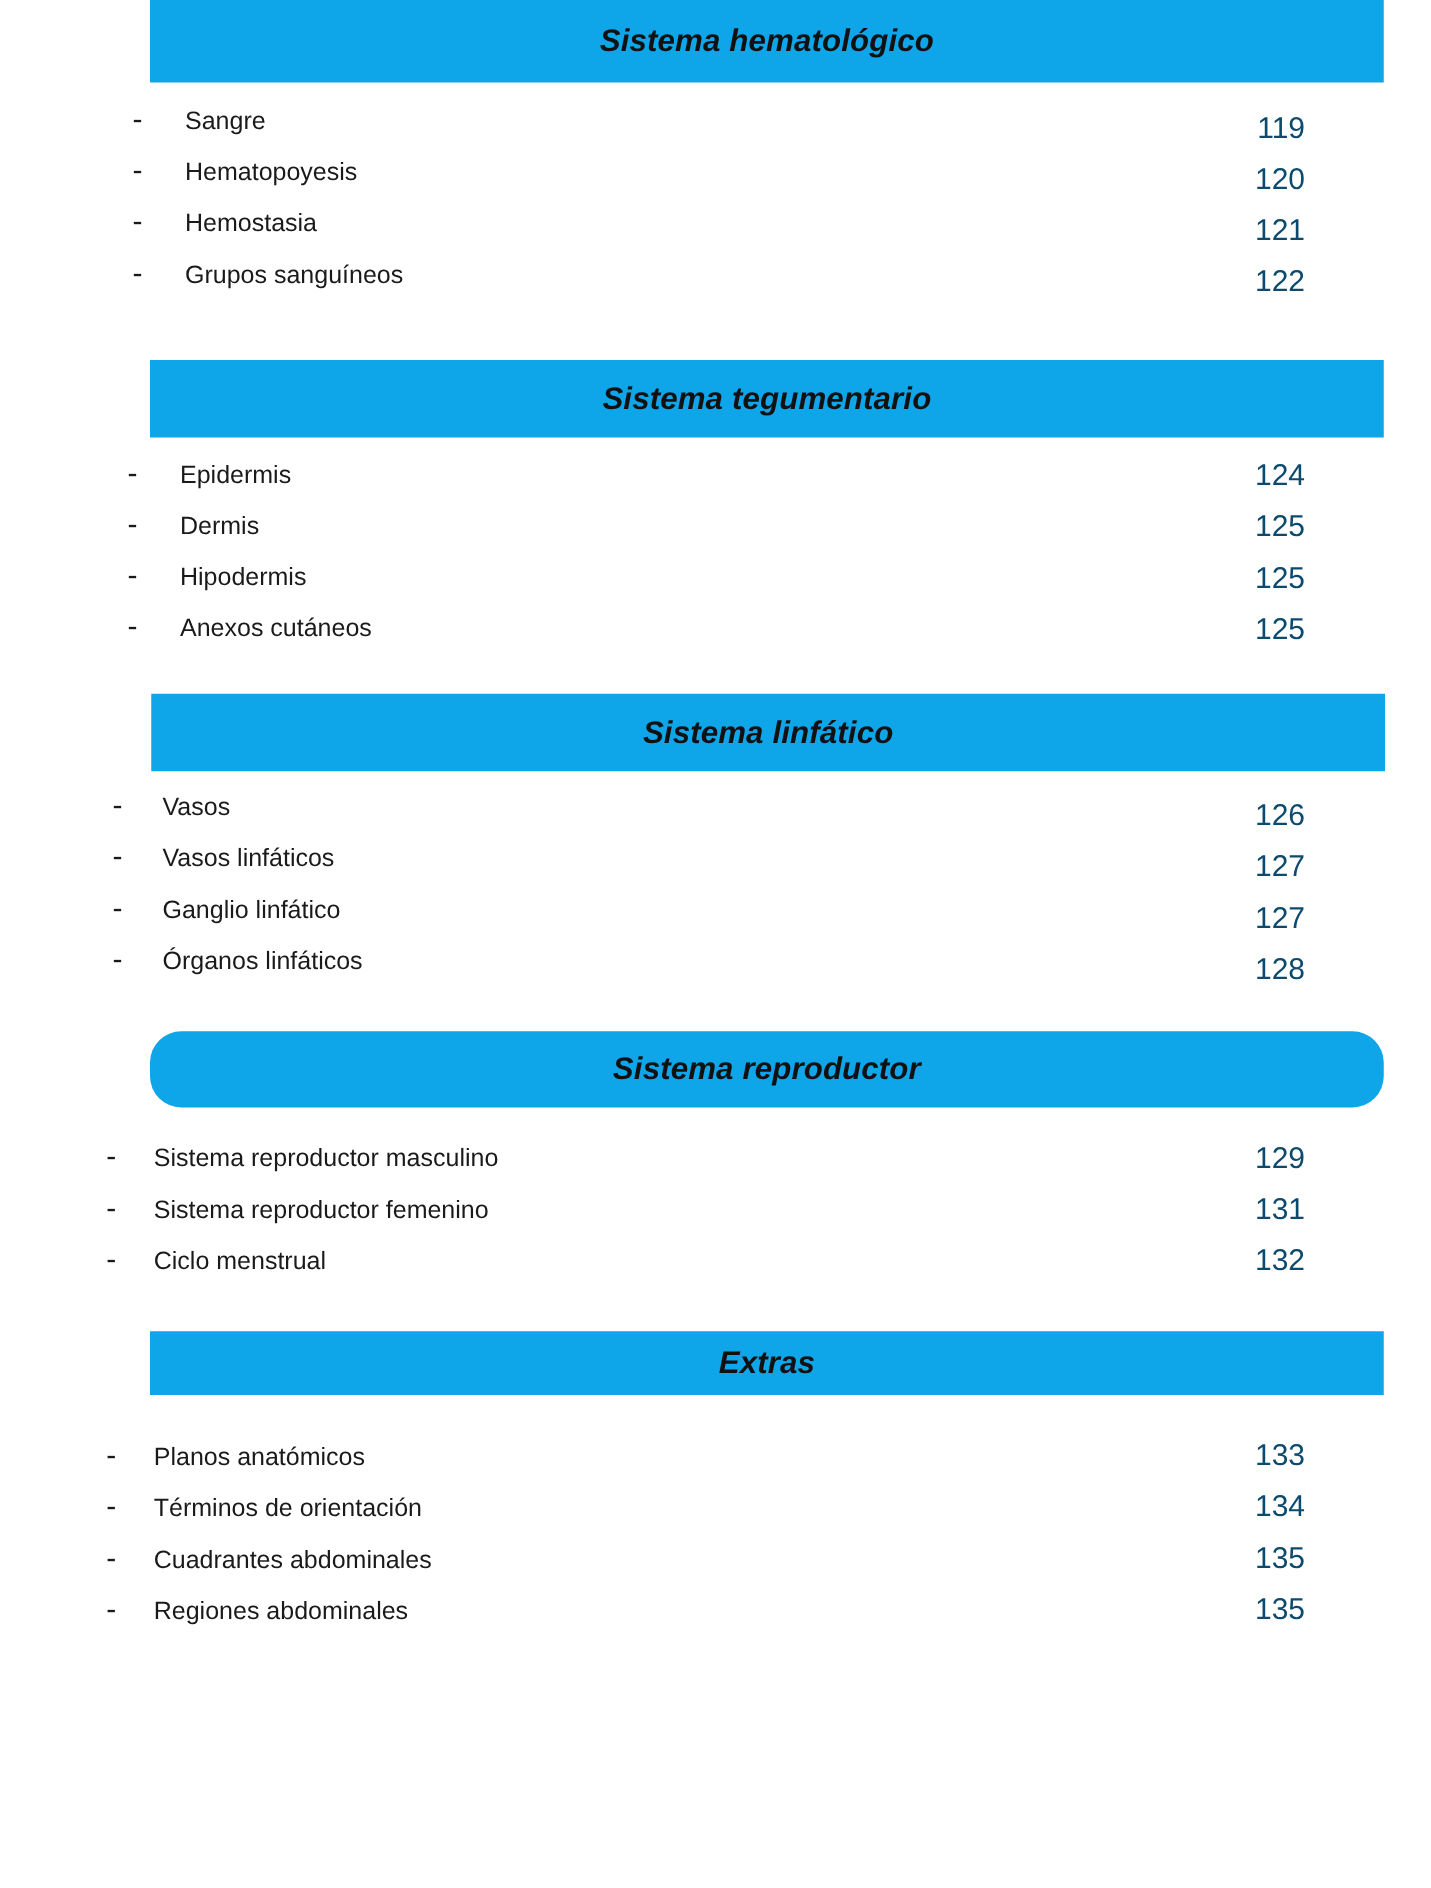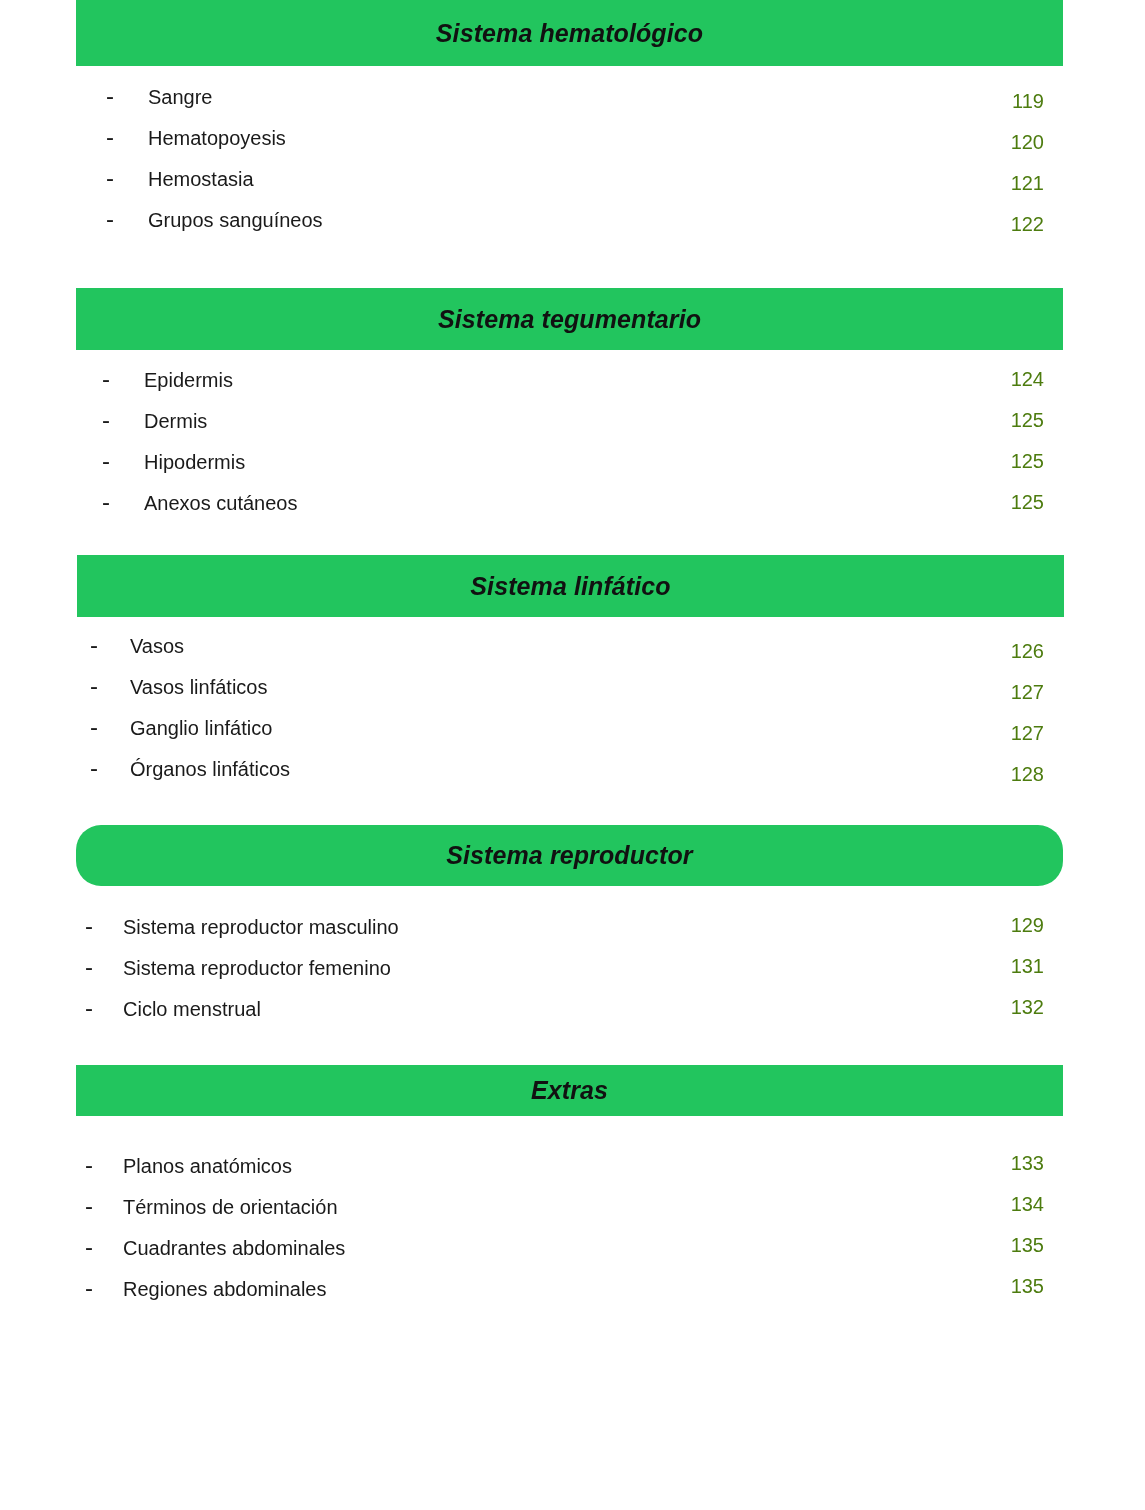--- a/index.html
+++ b/index.html
@@ -31,25 +31,26 @@
     width: 1145px;
   }
 
   
   .section {
     position: relative;
   }
 
   .section-header {
     box-sizing: border-box;
-    background: #22c55e;
+    background: #0ea5e9;
     text-align: center;
     display: flex;
     align-items: center;
     justify-content: center;
+    margin-left: 44px;
   }
 
   .section-header-title {
     font-family: "Liberation Sans", sans-serif;
     font-weight: bold;
     font-style: italic;
     font-size: 25px;
     letter-spacing: 0.1px;
     color: #111111;
     line-height: 1;
@@ -77,23 +78,23 @@
   .entry-label {
     flex: 1 1 auto;
     font-size: 20px;
     line-height: 1;
     color: #1a1a1a;
     white-space: nowrap;
   }
 
   .entry-page {
     flex: 0 0 auto;
-    font-size: 20px;
-    line-height: 1;
-    color: #4d7c0f;
+    font-size: 24px;
+    line-height: 1;
+    color: #0c4a6e;
     text-align: center;
     position: absolute;
   }
 
   
   .s0 .section-header { left: 76px; top: 0; width: 987px; height: 66px; position: absolute; }
   .s0 { height: 288px; }
   .s0 .entries { position: absolute; left: 0; top: 84px; width: 1145px; }
   .s0 .entry { height: 41px; }
   .s0 .entry-bullet { width: 42px; margin-left: 106px; }

